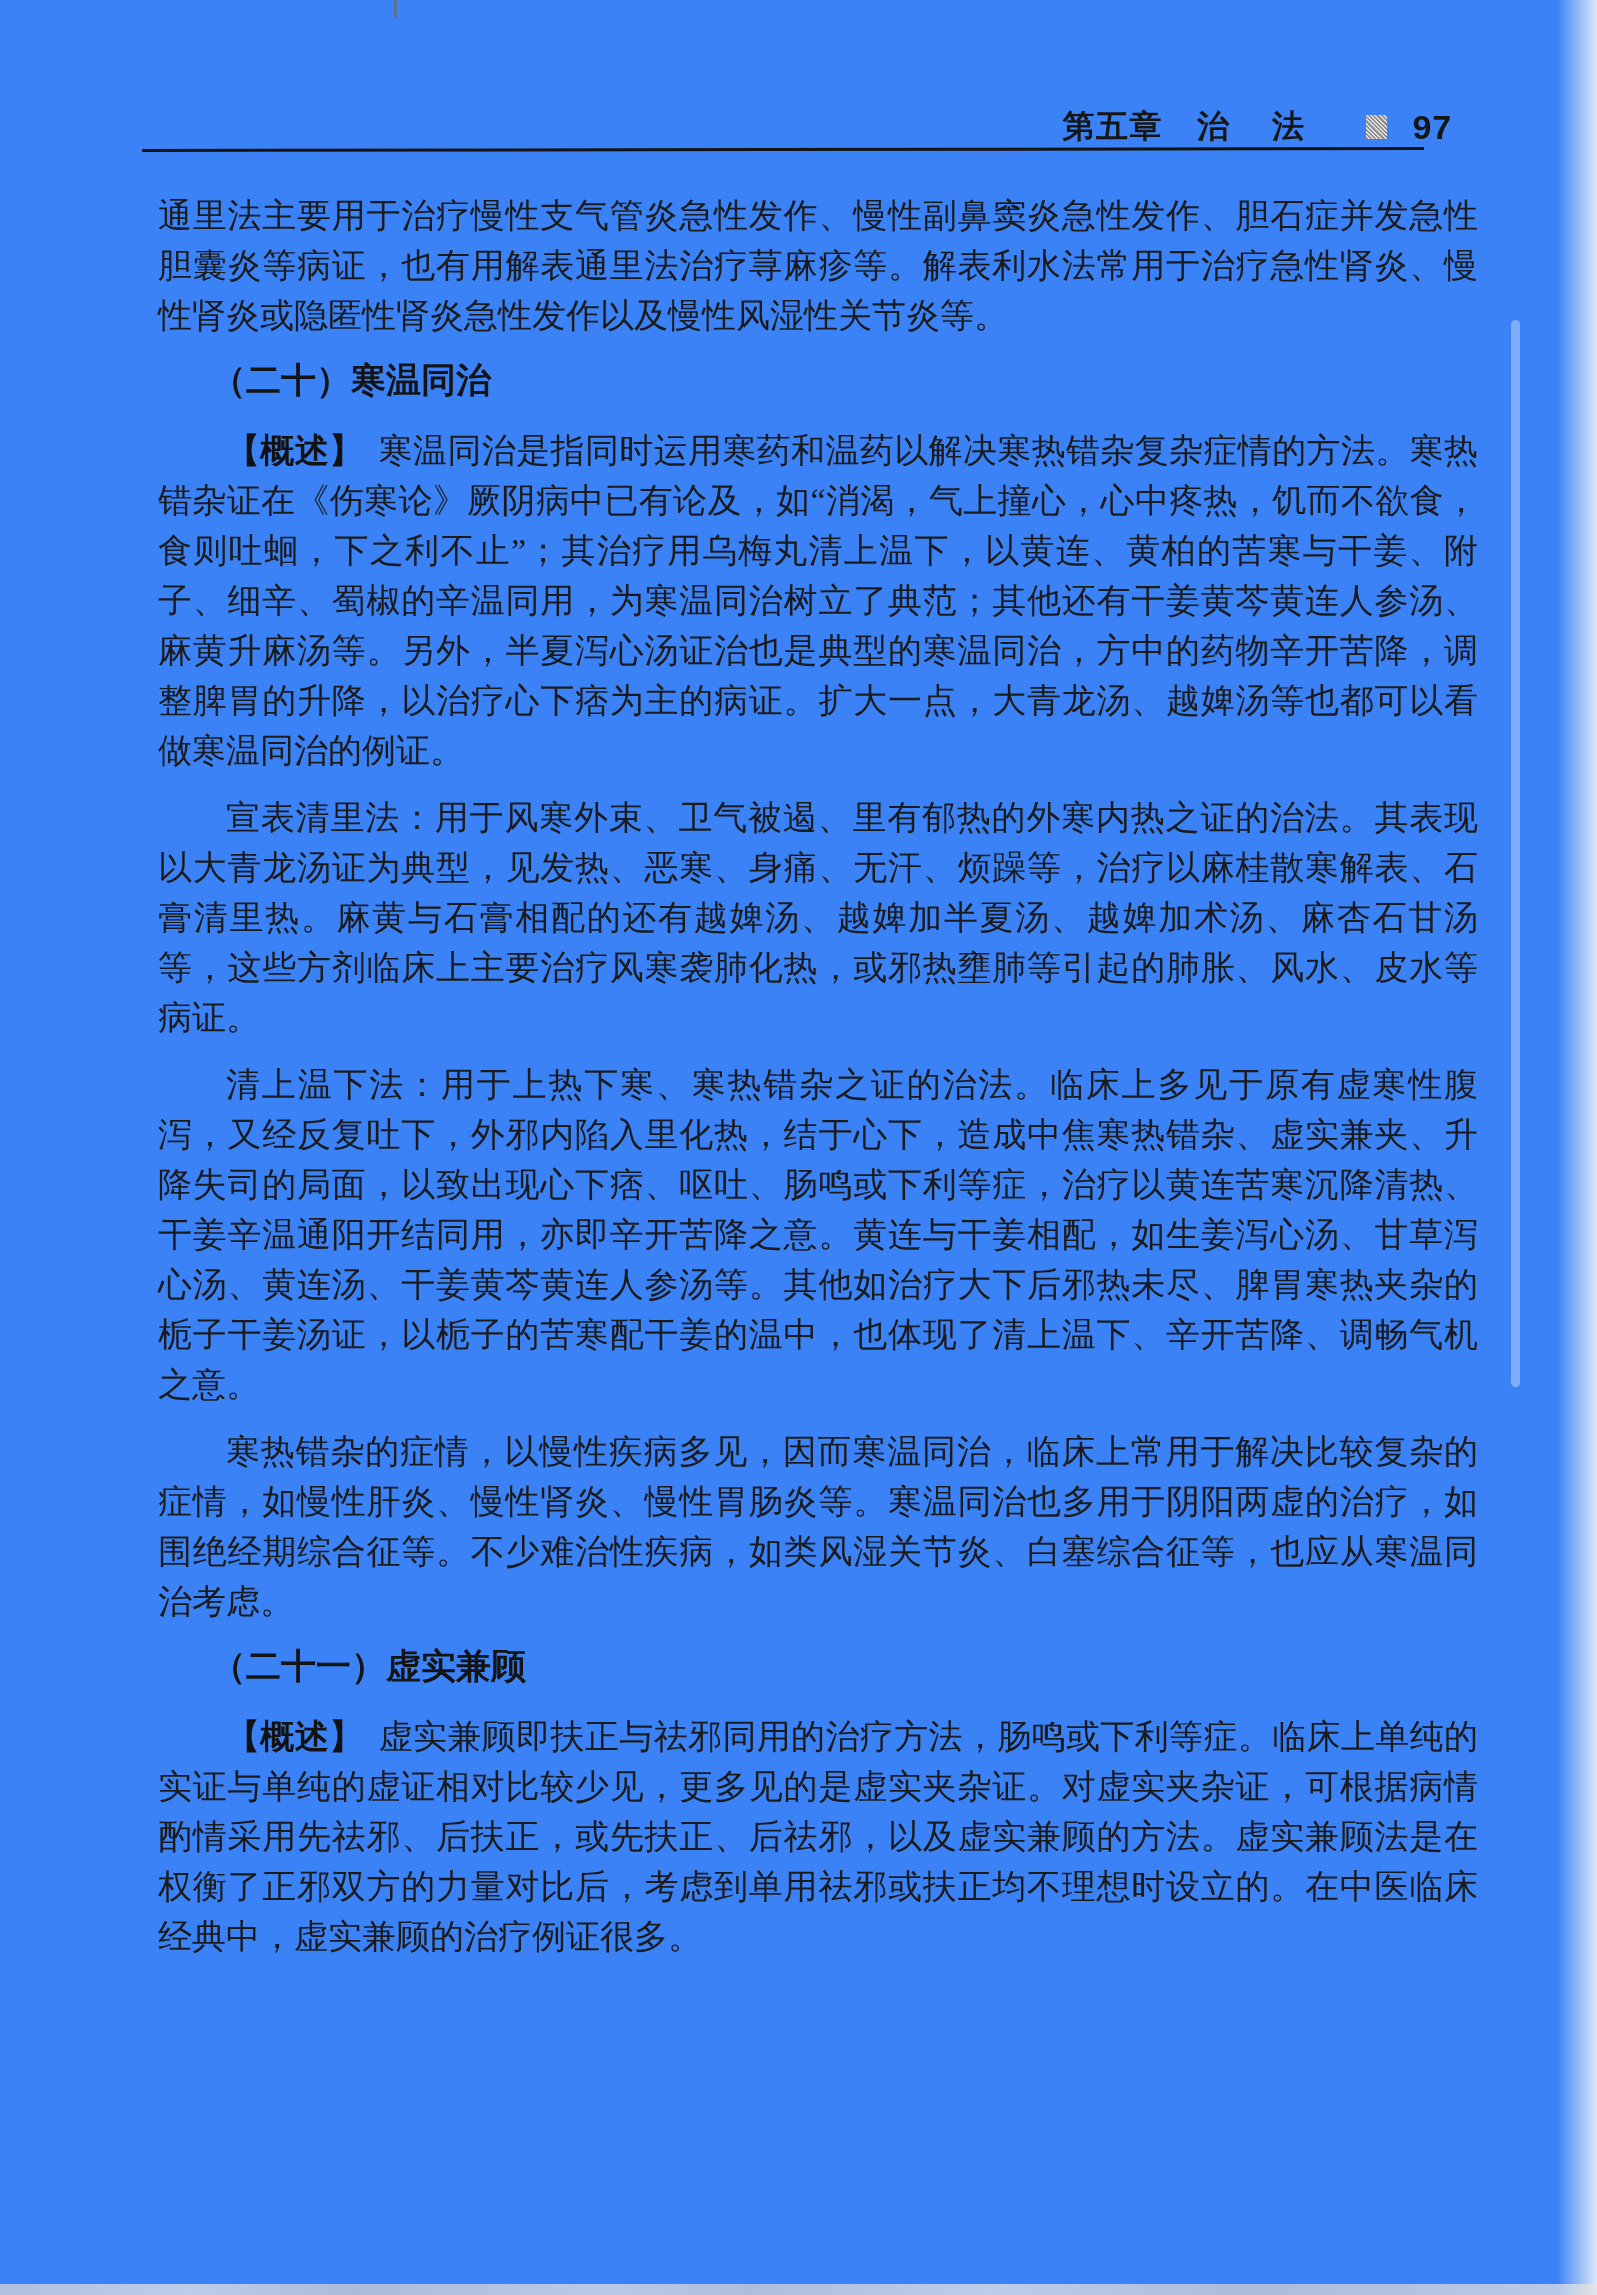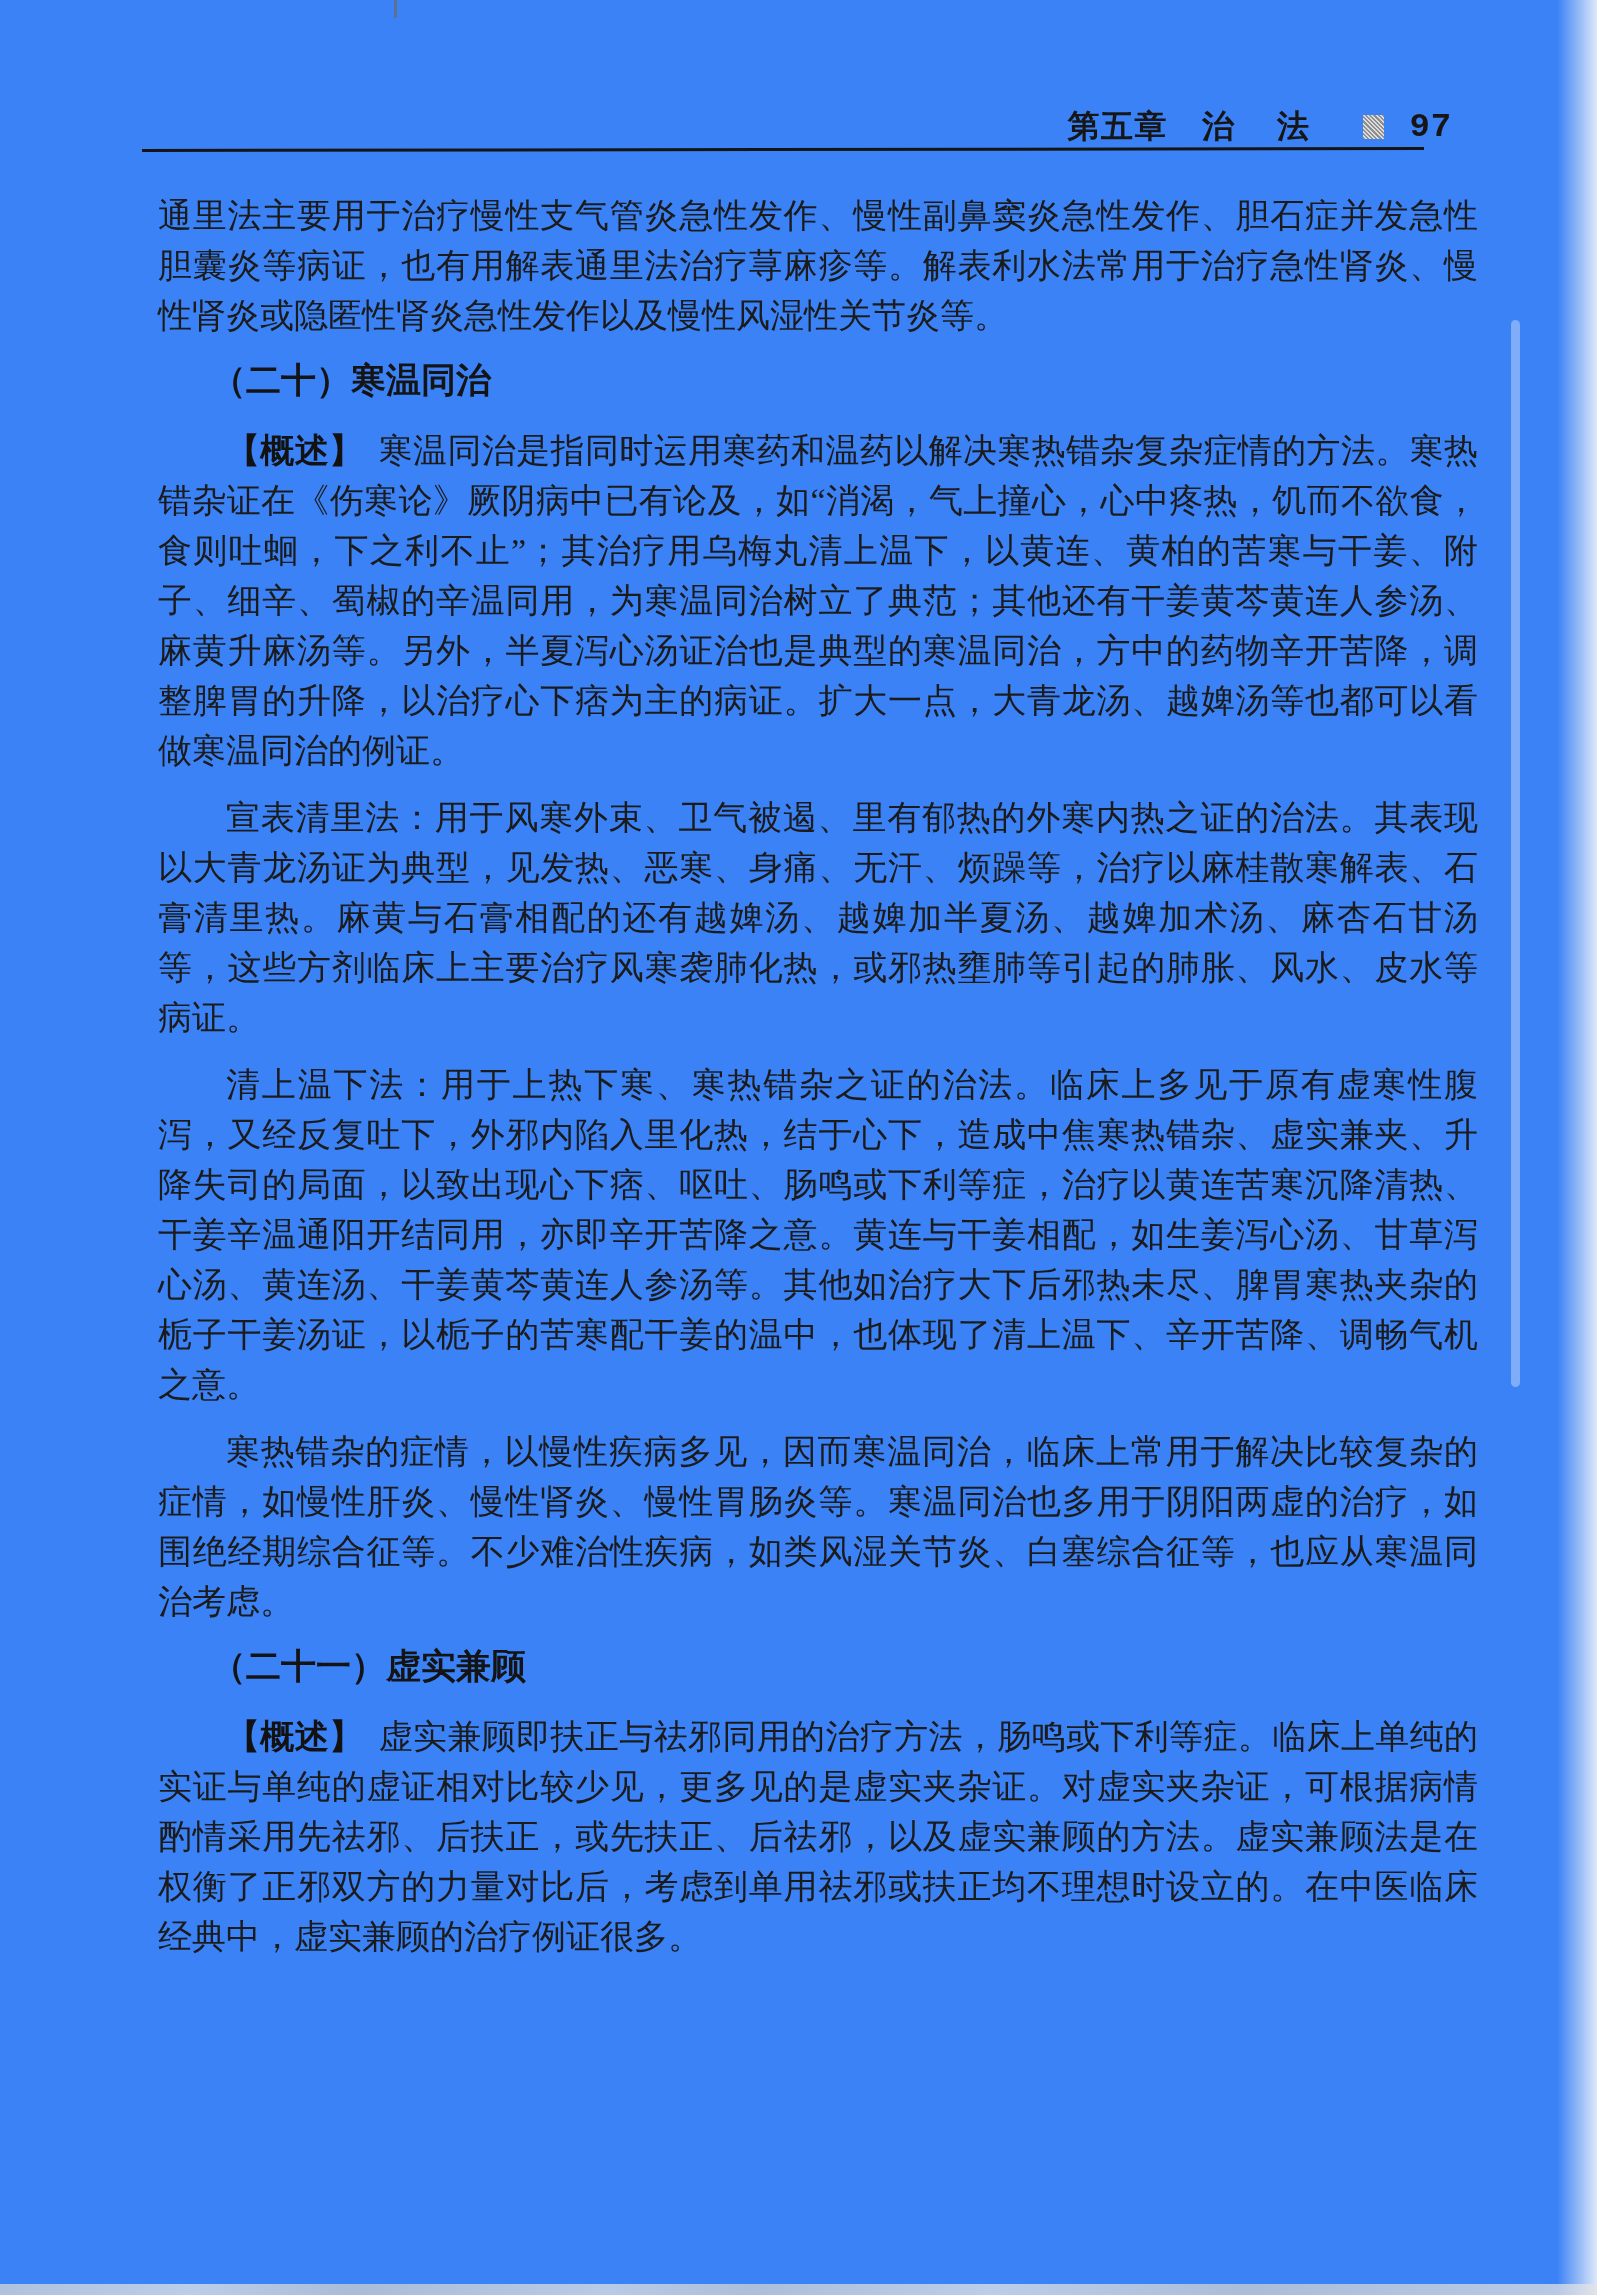--- a/index.html
+++ b/index.html
@@ -20,30 +20,30 @@
     position: absolute;
     top: 105px; right: 145px;
     display: flex; align-items: center;
     font-family: "Liberation Sans", "DejaVu Sans", sans-serif;
     font-weight: 700;
     font-size: 32px;
     color: #161616;
     letter-spacing: 1.5px;
   }
   .rh-chapter { margin-right: 34px; }
-  .rh-title { letter-spacing: 43px; margin-right: 11px; }
+  .rh-title { letter-spacing: 43px; margin-right: 19px; }
   .rh-marker {
     display: inline-block;
     width: 20.6px; height: 23.6px;
     margin-right: 26px;
     background: #cfcfcf;
     background-image: repeating-linear-gradient(45deg, #8f8f8f 0 1.5px, #dcdcdc 1.5px 3px);
   }
   .rh-page-number {
-    font-family: Liberation Mono, monospace;
+    font-family: Liberation Sans, sans-serif;
     font-weight: 700;
     font-size: 34px;
     letter-spacing: 0.8px;
   }
   .header-rule {
     position: absolute;
     left: 142px; top: 148px;
     width: 1282px; height: 3px;
     background: #141414;
     transform: rotate(-0.08deg);

